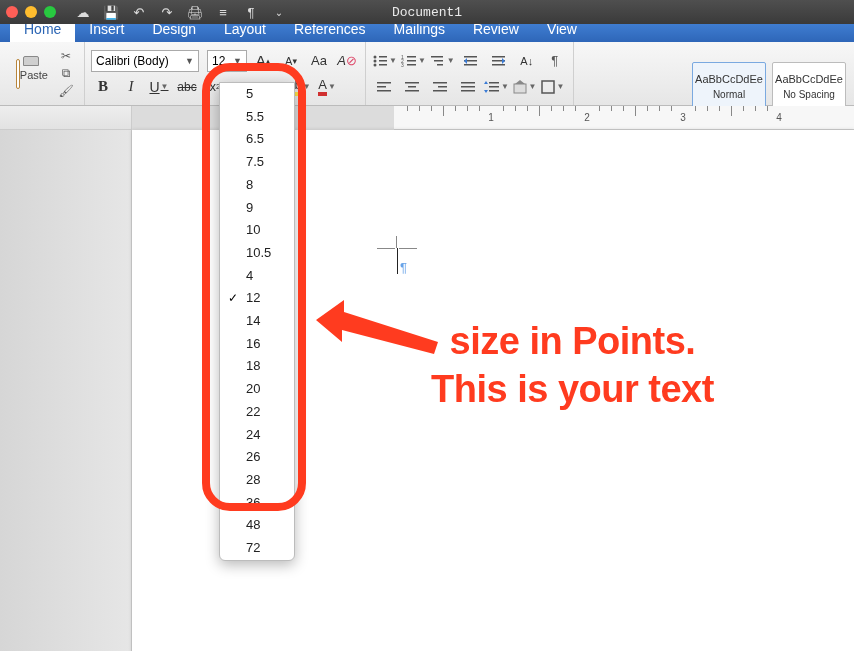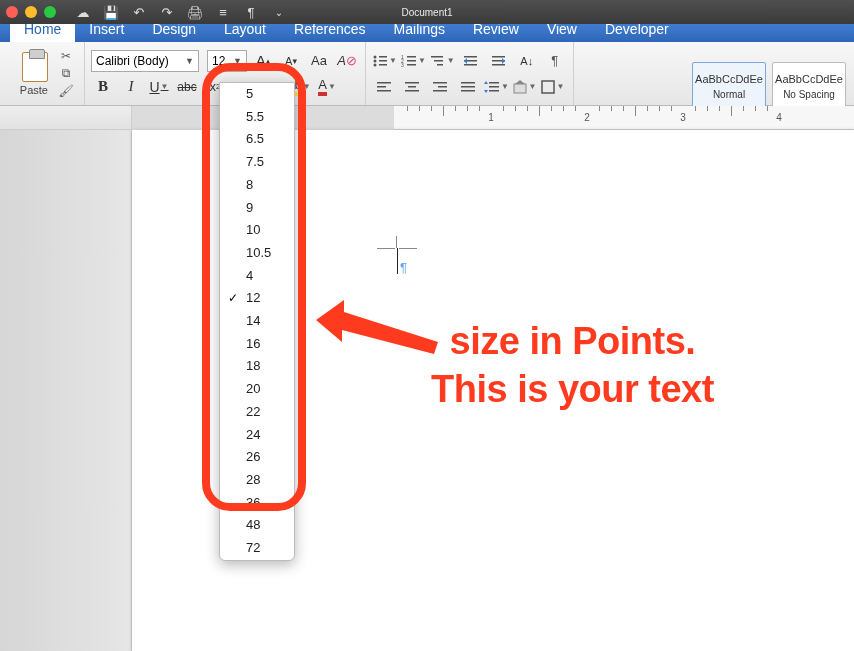--- a/index.html
+++ b/index.html
@@ -12,21 +12,21 @@
     display: flex; align-items: center; padding: 0 6px; color: #fff;
     position: relative;
   }
   .traffic { display:flex; gap:7px; align-items:center; }
   .traffic span { width:12px; height:12px; border-radius:50%; display:block; }
   .close-dot { background:#ff5f57; }
   .min-dot { background:#ffbd2e; }
   .max-dot { background:#28c940; }
   .qat { display:flex; gap:10px; margin-left:18px; align-items:center; }
   .qat .qat-icon { width:18px; height:18px; display:flex; align-items:center; justify-content:center; color:#dcdcdc; font-size:13px; }
-  .doc-title { position:absolute; left:50%; transform:translateX(-50%); color:#eaeaea; font-size:10px; }
+  .doc-title { position:absolute; left:50%; transform:translateX(-50%); color:#eaeaea; font-size:13px;font-family:Liberation Mono, monospace; }
 
   
   .tabs {
     height: 18px;
     background: linear-gradient(#3f7dd1,#2e66b8);
     display:flex; align-items:flex-end; padding-left:10px; gap:0;
   }
   .tab {
     padding: 4px 14px 5px 14px;
     color:#fff; font-size:14px; cursor:pointer;
@@ -41,21 +41,21 @@
     height: 64px;
     background: linear-gradient(#f7f7f7,#e6e6e6);
     border-bottom:1px solid #bbb;
     display:flex; align-items:stretch;
     padding-left:4px;
   }
   .group { display:flex; flex-direction:column; justify-content:center; padding:4px 6px; border-right:1px solid #cfcfcf; }
   .group-row { display:flex; gap:4px; align-items:center; }
   .group-row + .group-row { margin-top:4px; }
 
-  .paste-block { display:flex; flex-direction:column; align-items:flex-end; justify-content:center; width:44px; padding:3px 6px; }
+  .paste-block { display:flex; flex-direction:row; align-items:center; justify-content:center; width:44px; padding:3px 6px; }
   .paste-icon { width:26px; height:30px; background:#fff; border:1px solid #b8853a; border-radius:2px; position:relative; }
   .paste-icon::before { content:""; position:absolute; top:-4px; left:6px; width:14px; height:8px; background:#cfcfcf; border:1px solid #888; border-radius:2px 2px 0 0; }
   .paste-label { font-size:11px; color:#444; margin-top:2px; }
 
   .side-small { display:flex; flex-direction:column; gap:3px; padding:3px 2px; }
   .small-btn { width:20px; height:18px; display:flex; align-items:center; justify-content:center; font-size:12px; color:#555; }
 
   .font-combo, .size-combo {
     height:22px; background:#fff; border:1px solid #aaa; font-size:12px; display:flex; align-items:center;
   }
@@ -141,21 +141,20 @@
 
 <div class="tabs" id="tabs">
     <div class="tab active">Home</div>
     <div class="tab">Insert</div>
     <div class="tab">Design</div>
     <div class="tab">Layout</div>
     <div class="tab">References</div>
     <div class="tab">Mailings</div>
     <div class="tab">Review</div>
     <div class="tab">View</div>
-    <div class="tab">Developer</div>
   </div>
 
 <div class="ribbon">
 
   <div class="group" style="flex-direction:row;">
     <div class="paste-block">
       <div class="paste-icon"></div>
       <div class="paste-label">Paste</div>
     </div>
     <div class="side-small">

